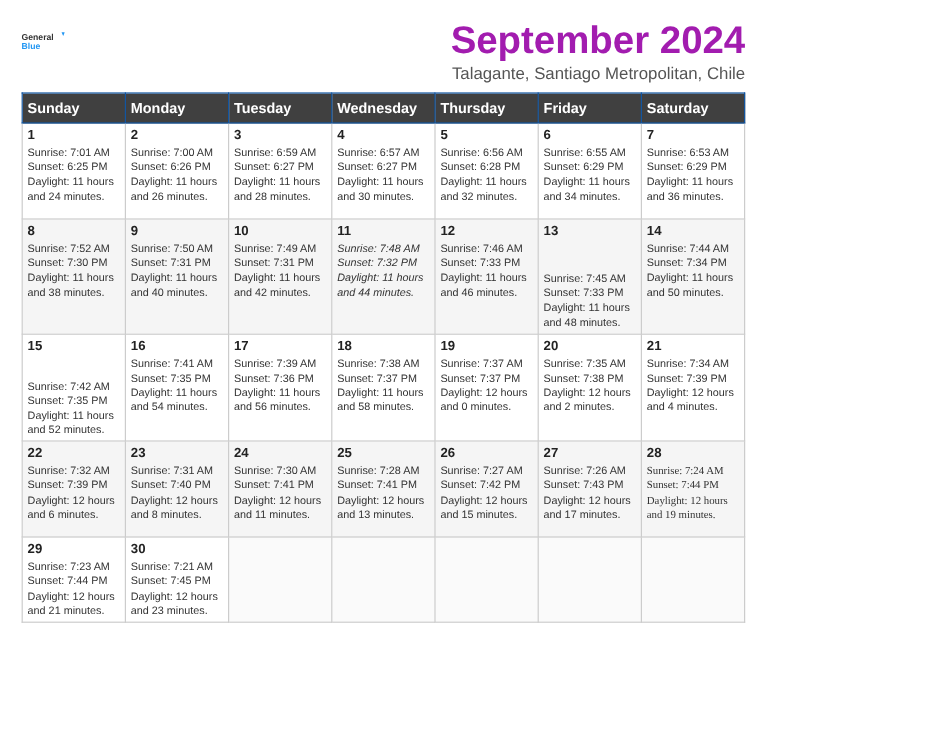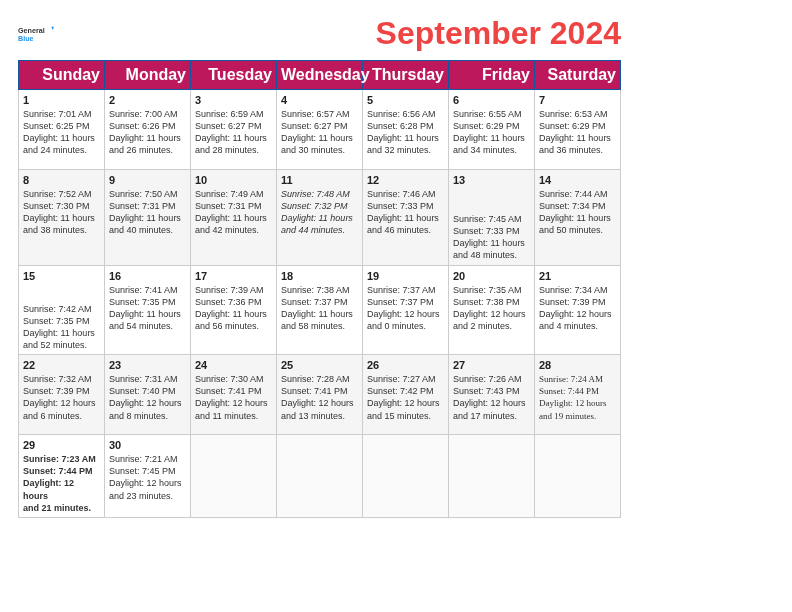--- a/index.html
+++ b/index.html
@@ -26,40 +26,40 @@
       display: flex;
       align-items: center;
       gap: 4px;
     }
     .title-block {
       text-align: right;
     }
     .month-title {
       font-size: 32px;
       font-weight: bold;
-      color: #ef4444;
+      color: #a21caf;
       line-height: 1.1;
     }
     .location-title {
       font-size: 14px;
       color: #555;
       margin-top: 2px;
     }
     .calendar {
       width: 100%;
       border-collapse: collapse;
       table-layout: fixed;
     }
     .calendar th {
-      background: #be185d;
+      background: #404040;
       color: #fff;
-      font-size: 16px;
+      font-size: 12px;
       font-weight: bold;
       padding: 5px 4px;
-      text-align: right;
+      text-align: left;
       border: 1px solid #1255a0;
     }
     .calendar td {
       vertical-align: top;
       border: 1px solid #ccc;
       padding: 4px 4px 3px 4px;
       font-size: 9.5px;
       color: #333;
       height: 80px;
       width: calc(100% / 7);
@@ -94,20 +94,21 @@
   <div class="header">
     <div class="logo">
   <svg width="36" height="36" viewBox="0 0 80 36">
     <text x="0" y="16" font-size="16" font-weight="bold" fill="#333" font-family="Arial">General</text>
     <text x="0" y="33" font-size="16" font-weight="bold" fill="#2196F3" font-family="Arial">Blue</text>
     <polygon points="74,2 80,2 77,9" fill="#2196F3"></polygon>
   </svg>
 </div>
     <div class="title-block">
       <div class="month-title">September 2024</div>
+      <div class="location-title">Talagante, Santiago Metropolitan, Chile</div>
     </div>
   </div>
 
   <table class="calendar">
     <thead>
       <tr>
       <th>Sunday</th>
           <th>Monday</th>
           <th>Tuesday</th>
           <th>Wednesday</th>
@@ -317,21 +318,21 @@
             <span class="day-num">28</span>
             <div class="day-content" style="white-space: pre-line; font-family: Liberation Serif, serif;">Sunrise: 7:24 AM
 Sunset: 7:44 PM
 Daylight: 12 hours
 and 19 minutes.</div>
           </td>
         </tr>
         <tr class="last-row">
           <td>
             <span class="day-num">29</span>
-            <div class="day-content" style="white-space: pre-line; font-weight: bold;">Sunrise: 7:23 AM
+            <div class="day-content" style="white-space: pre-line;">Sunrise: 7:23 AM
 Sunset: 7:44 PM
 Daylight: 12 hours
 and 21 minutes.</div>
           </td>
           <td>
             <span class="day-num">30</span>
             <div class="day-content" style="white-space: pre-line;">Sunrise: 7:21 AM
 Sunset: 7:45 PM
 Daylight: 12 hours
 and 23 minutes.</div>

